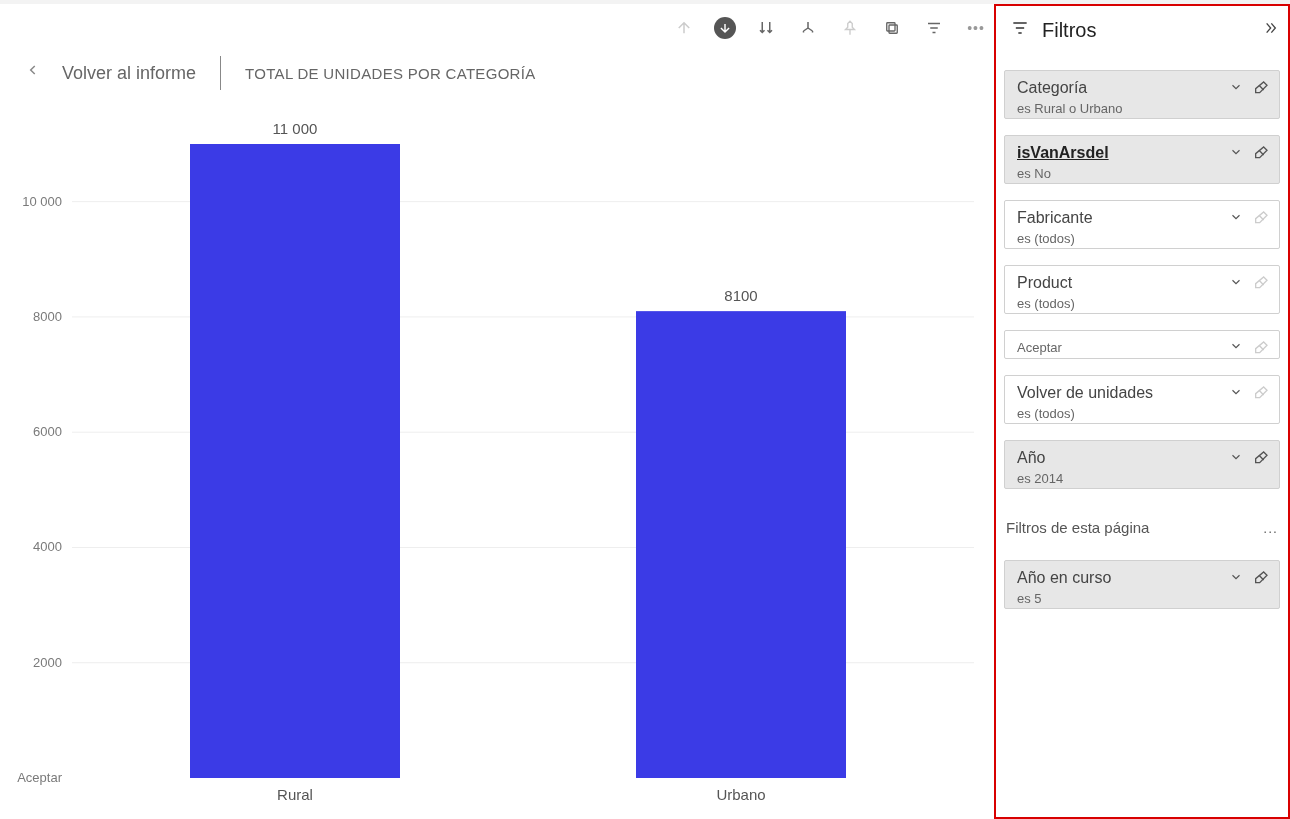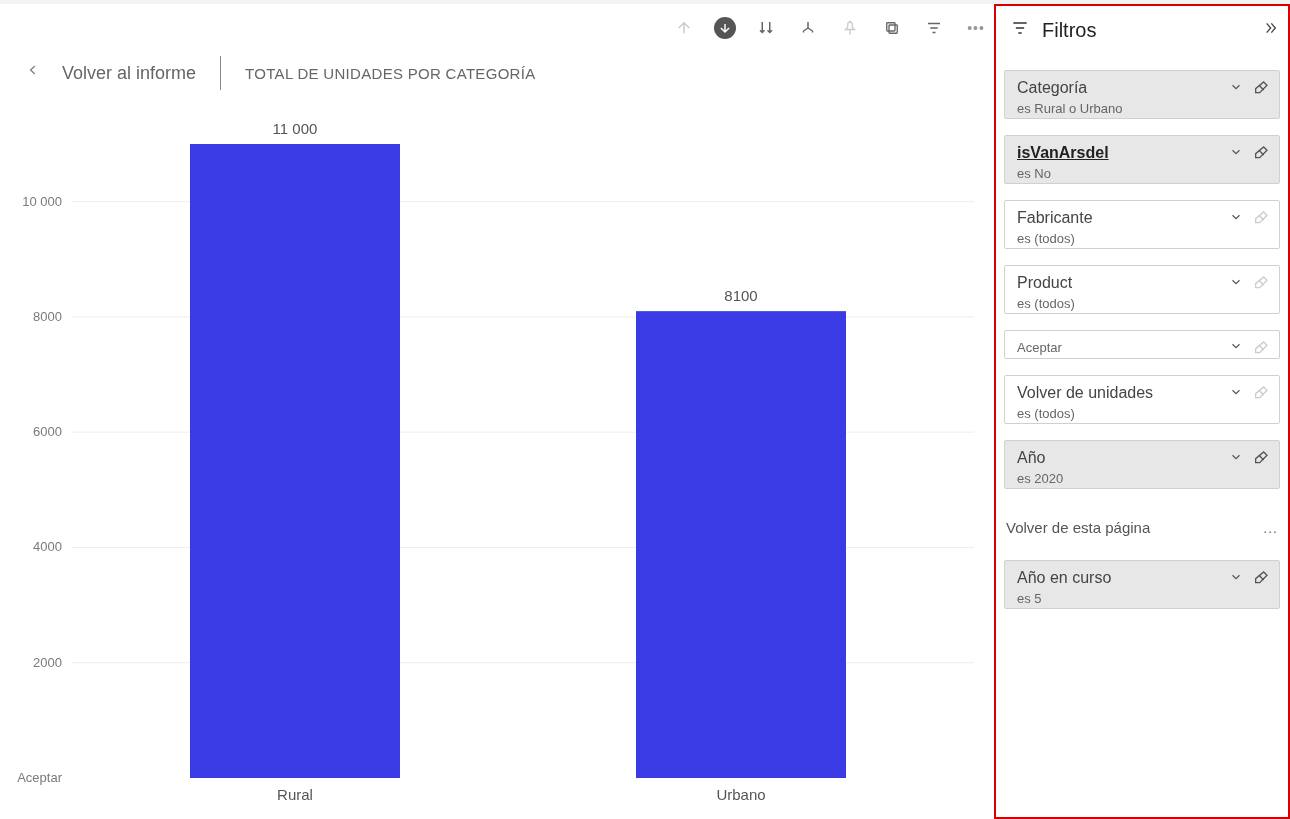--- a/index.html
+++ b/index.html
@@ -384,26 +384,26 @@
             <span class="fcard-icons">
               <span class="chev"><svg width="14" height="14" viewBox="0 0 24 24" fill="none" stroke="#555" stroke-width="2">
                   <path d="M6 9l6 6 6-6"></path>
                 </svg></span>
               <span class="eraser"><svg width="16" height="16" viewBox="0 0 24 24" fill="none" stroke-width="2">
                   <path d="M16 3l5 5-11 11H4v-6z"></path>
                   <path d="M9 8l7 7"></path>
                 </svg></span>
             </span>
           </div>
-          <div class="fcard-sub" style="">es 2020</div>
+          <div class="fcard-sub" style="">es 2014</div>
         </div>
       </div>
 
     <div class="section-label-row">
-      <span class="section-label">Volver de esta página</span>
+      <span class="section-label">Filtros de esta página</span>
       <span class="section-more">...</span>
     </div>
 
     <div class="filter-list" id="page-filter-list">
         <div class="fcard active">
           <div class="fcard-head">
             <span class="fcard-name" style="">Año en curso</span>
             <span class="fcard-icons">
               <span class="chev"><svg width="14" height="14" viewBox="0 0 24 24" fill="none" stroke="#555" stroke-width="2">
                   <path d="M6 9l6 6 6-6"></path>

